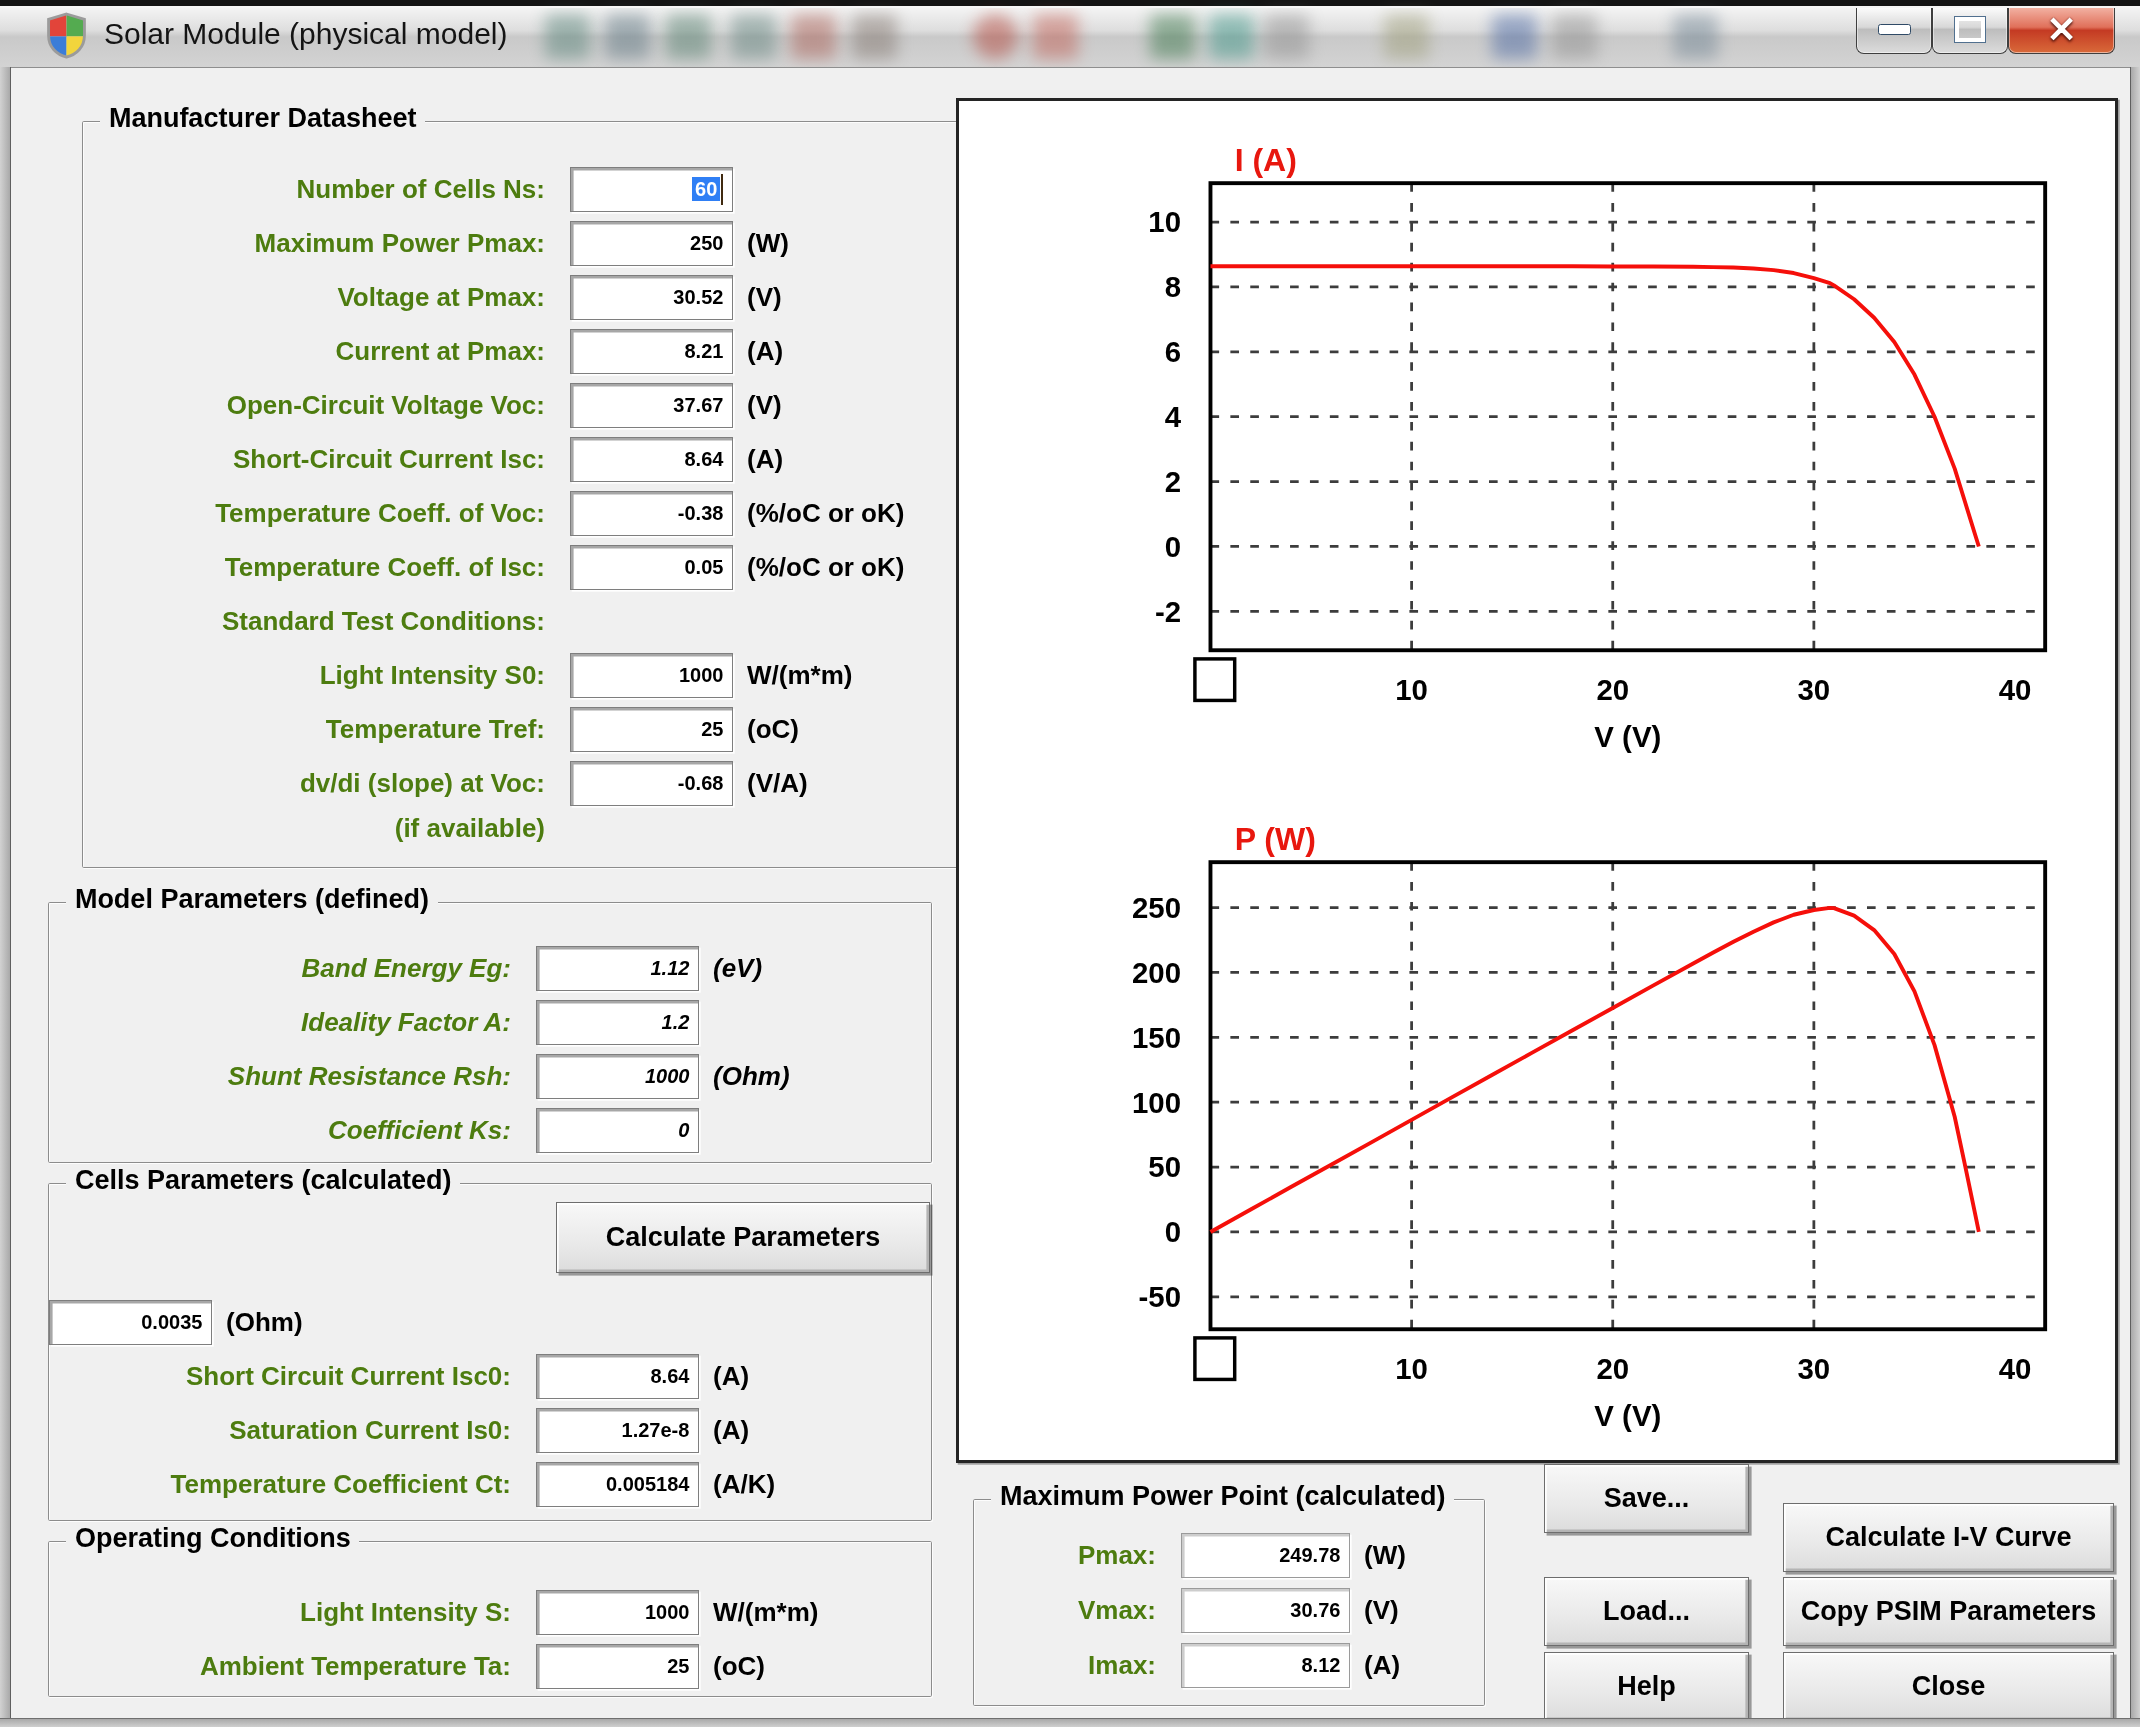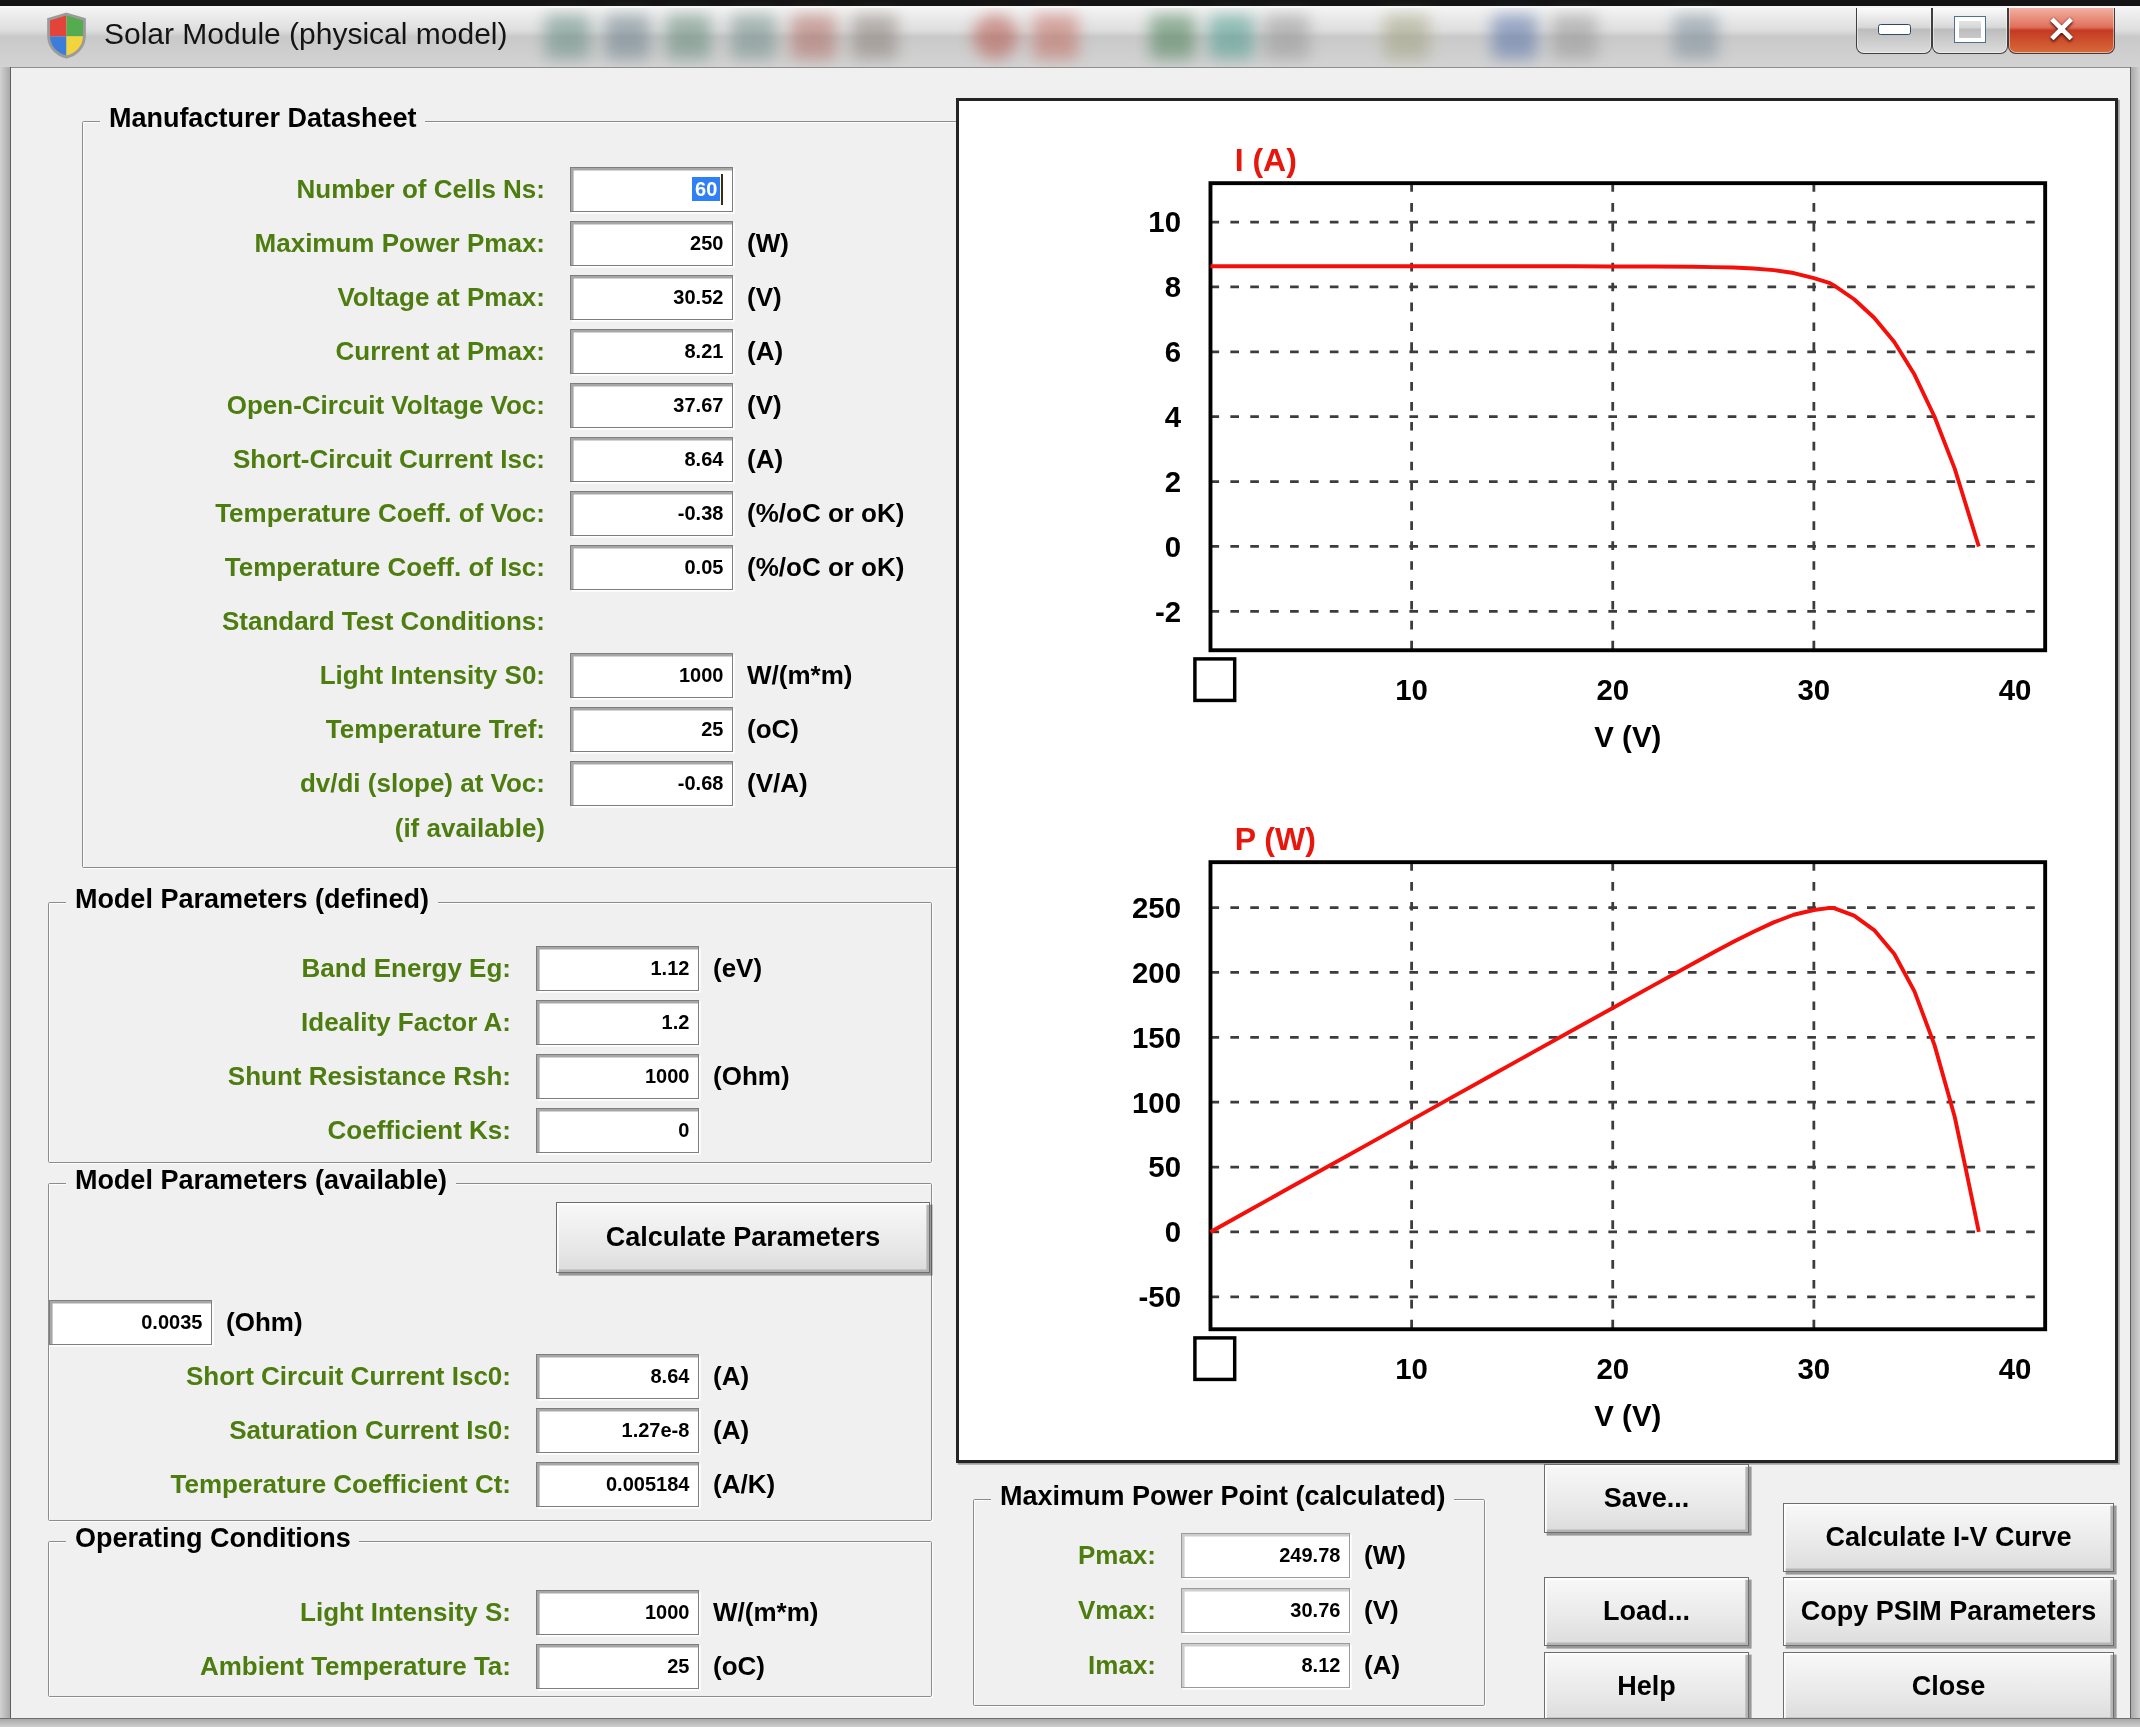--- a/index.html
+++ b/index.html
@@ -47,21 +47,21 @@
     display:flex;align-items:center;justify-content:flex-end;padding-right:8.6px;
     font-size:20px;font-weight:600;color:#000;cursor:text;}
   .fbox.ro{border-color:#9a9a9a;box-shadow:inset 2.6px 2.6px 0 rgba(130,130,130,.4),1.7px 1.7px 0 rgba(255,255,255,.95);cursor:default;}
   .funit{width:218px;text-align:left;padding-left:14px;font-size:26px;font-weight:600;white-space:nowrap;color:#000;}
   .sel{background:#2f7ff5;color:#fff;padding:0.9px 2.6px;}
   .caret{display:inline-block;width:2.6px;height:31px;background:#402a10;margin-left:0.9px;vertical-align:middle;}
   
   .g-manu{left:52px;top:121px;width:882px;height:745px;margin-left:30px;}
   .g-manu .grows{padding-top:40px;}
   .g-def{left:48px;top:902px;width:882px;height:259px;}
-  .g-def .grows{padding-top:38px;}
+  .g-def .grows{padding-top:38px;font-style:italic;}
   .g-calc{left:48px;top:1183px;width:882px;height:336px;}
   .g-calc .grows{padding-top:111px;}
   .g-oper{left:48px;top:1541px;width:882px;height:154px;}
   .g-oper .grows{padding-top:43px;}
   .g-mpp{left:973px;top:1499px;width:510px;height:205px;}
   .g-mpp .grows{padding-top:28px;}
   .g-mpp .frow{height:55px;}
   .g-mpp .flabel{flex:none;width:182px;}
   .g-mpp .fboxc{width:169px;}
   .g-mpp .fbox{width:164px;}
@@ -273,21 +273,21 @@
           <div class="flabel">Coefficient Ks:</div>
           <div class="fboxc">
             <div class="fbox">0</div>
           </div>
           <div class="funit"></div>
         </div>
       </div>
   </div>
 
   <div class="group g-calc">
-    <div class="gtitle">Model Parameters (available)</div>
+    <div class="gtitle">Cells Parameters (calculated)</div>
     <div class="grows">
         <div class="frow">
           <div class="fboxc">
             <div class="fbox">0.0035</div>
           </div>
           <div class="funit">(Ohm)</div>
         </div>
         <div class="frow">
           <div class="flabel">Short Circuit Current Isc0:</div>
           <div class="fboxc">

